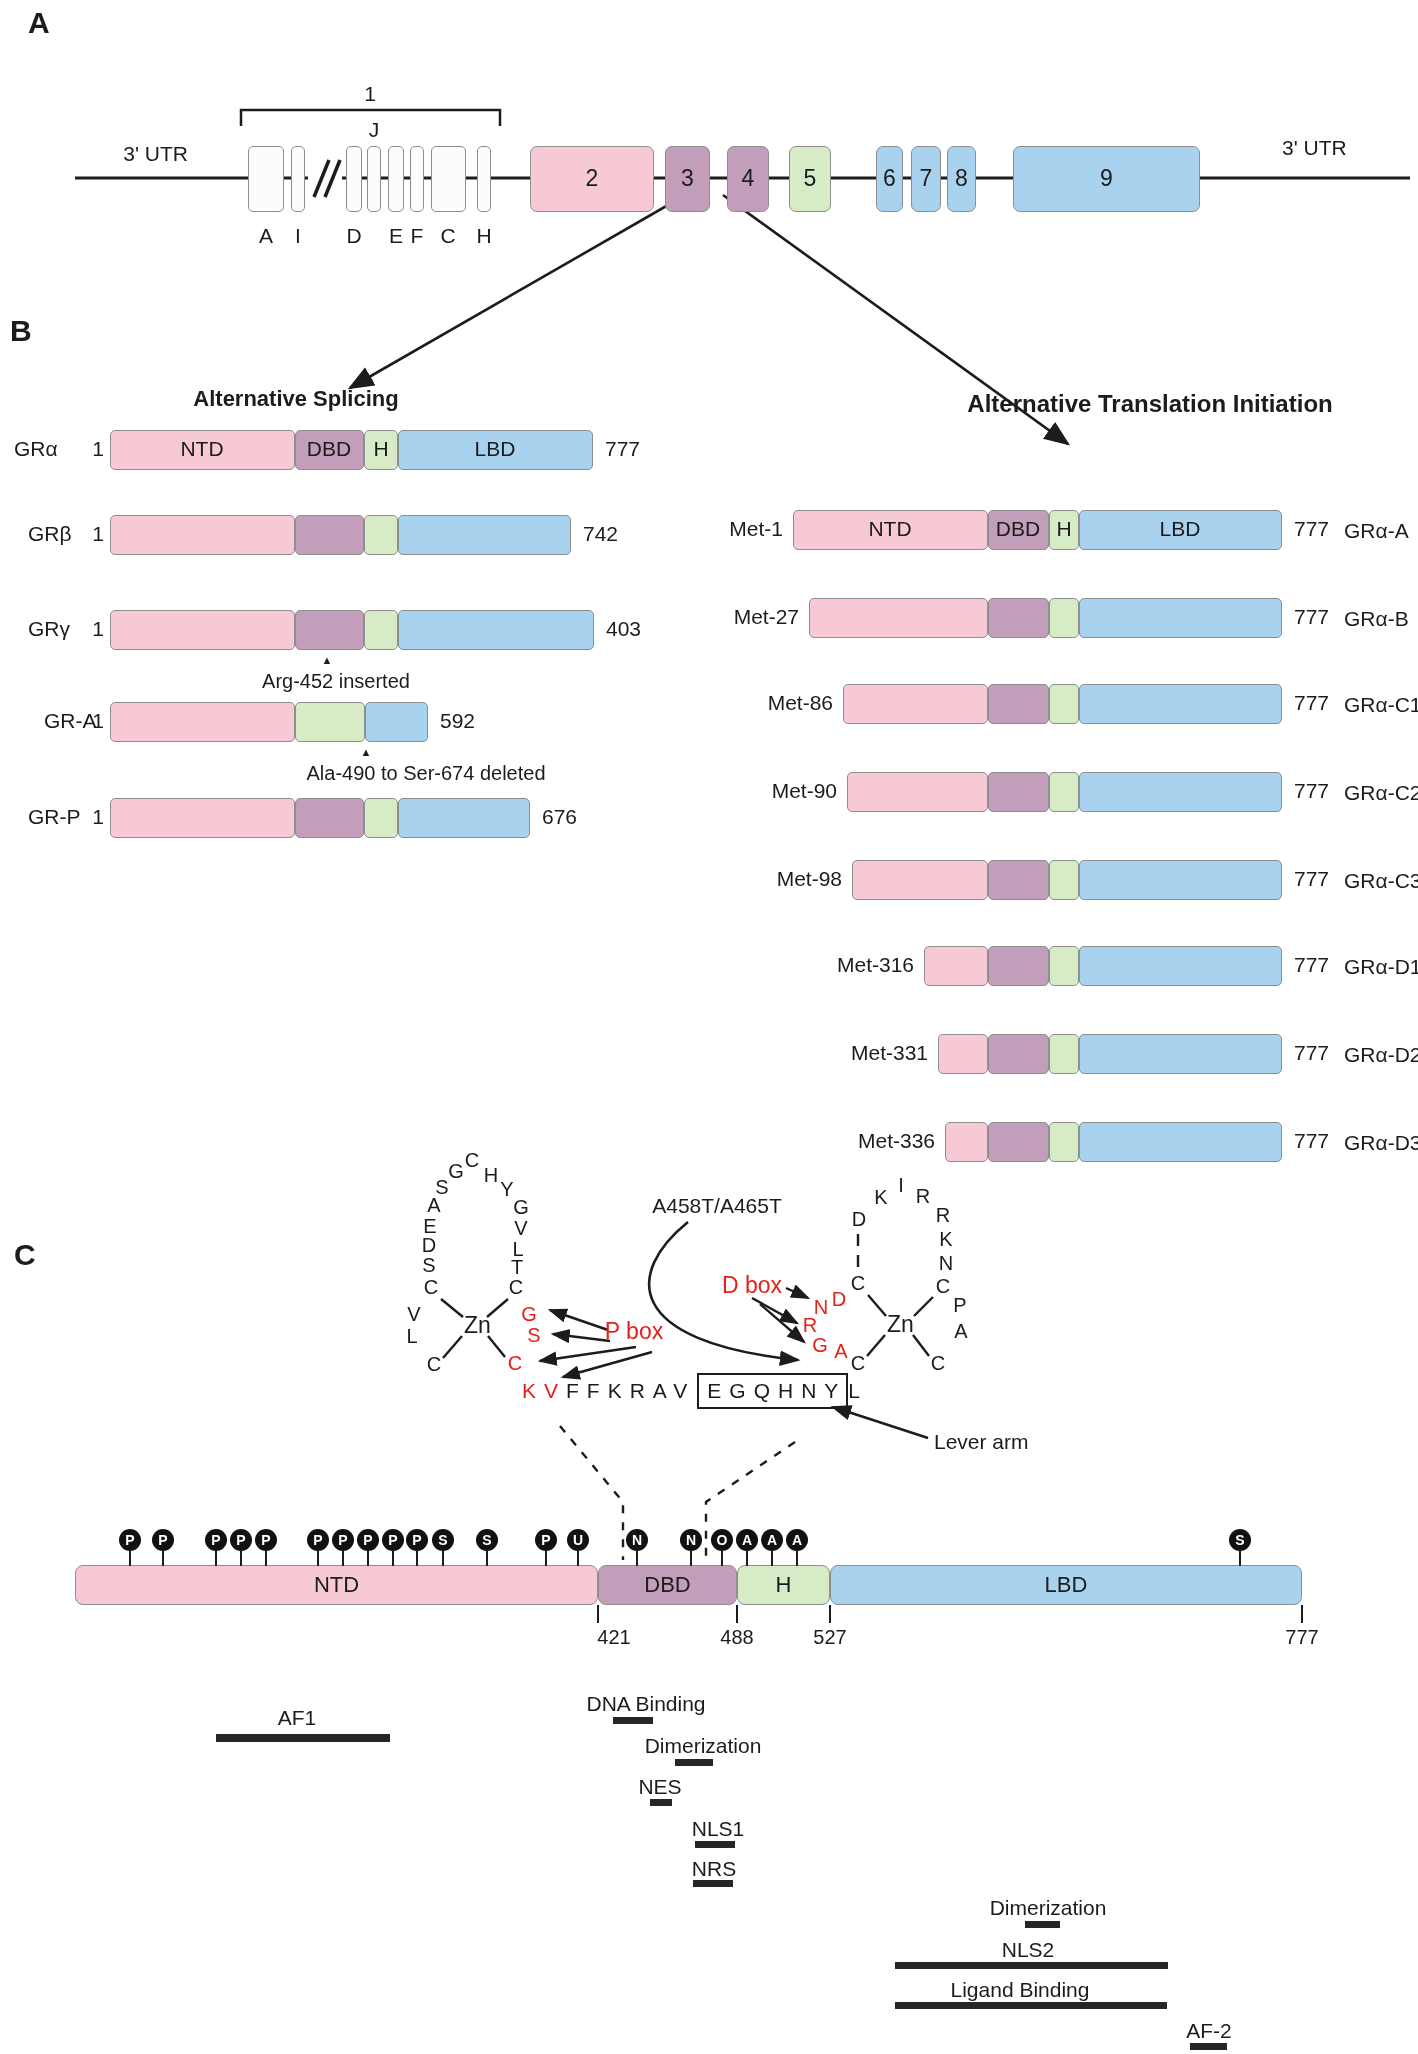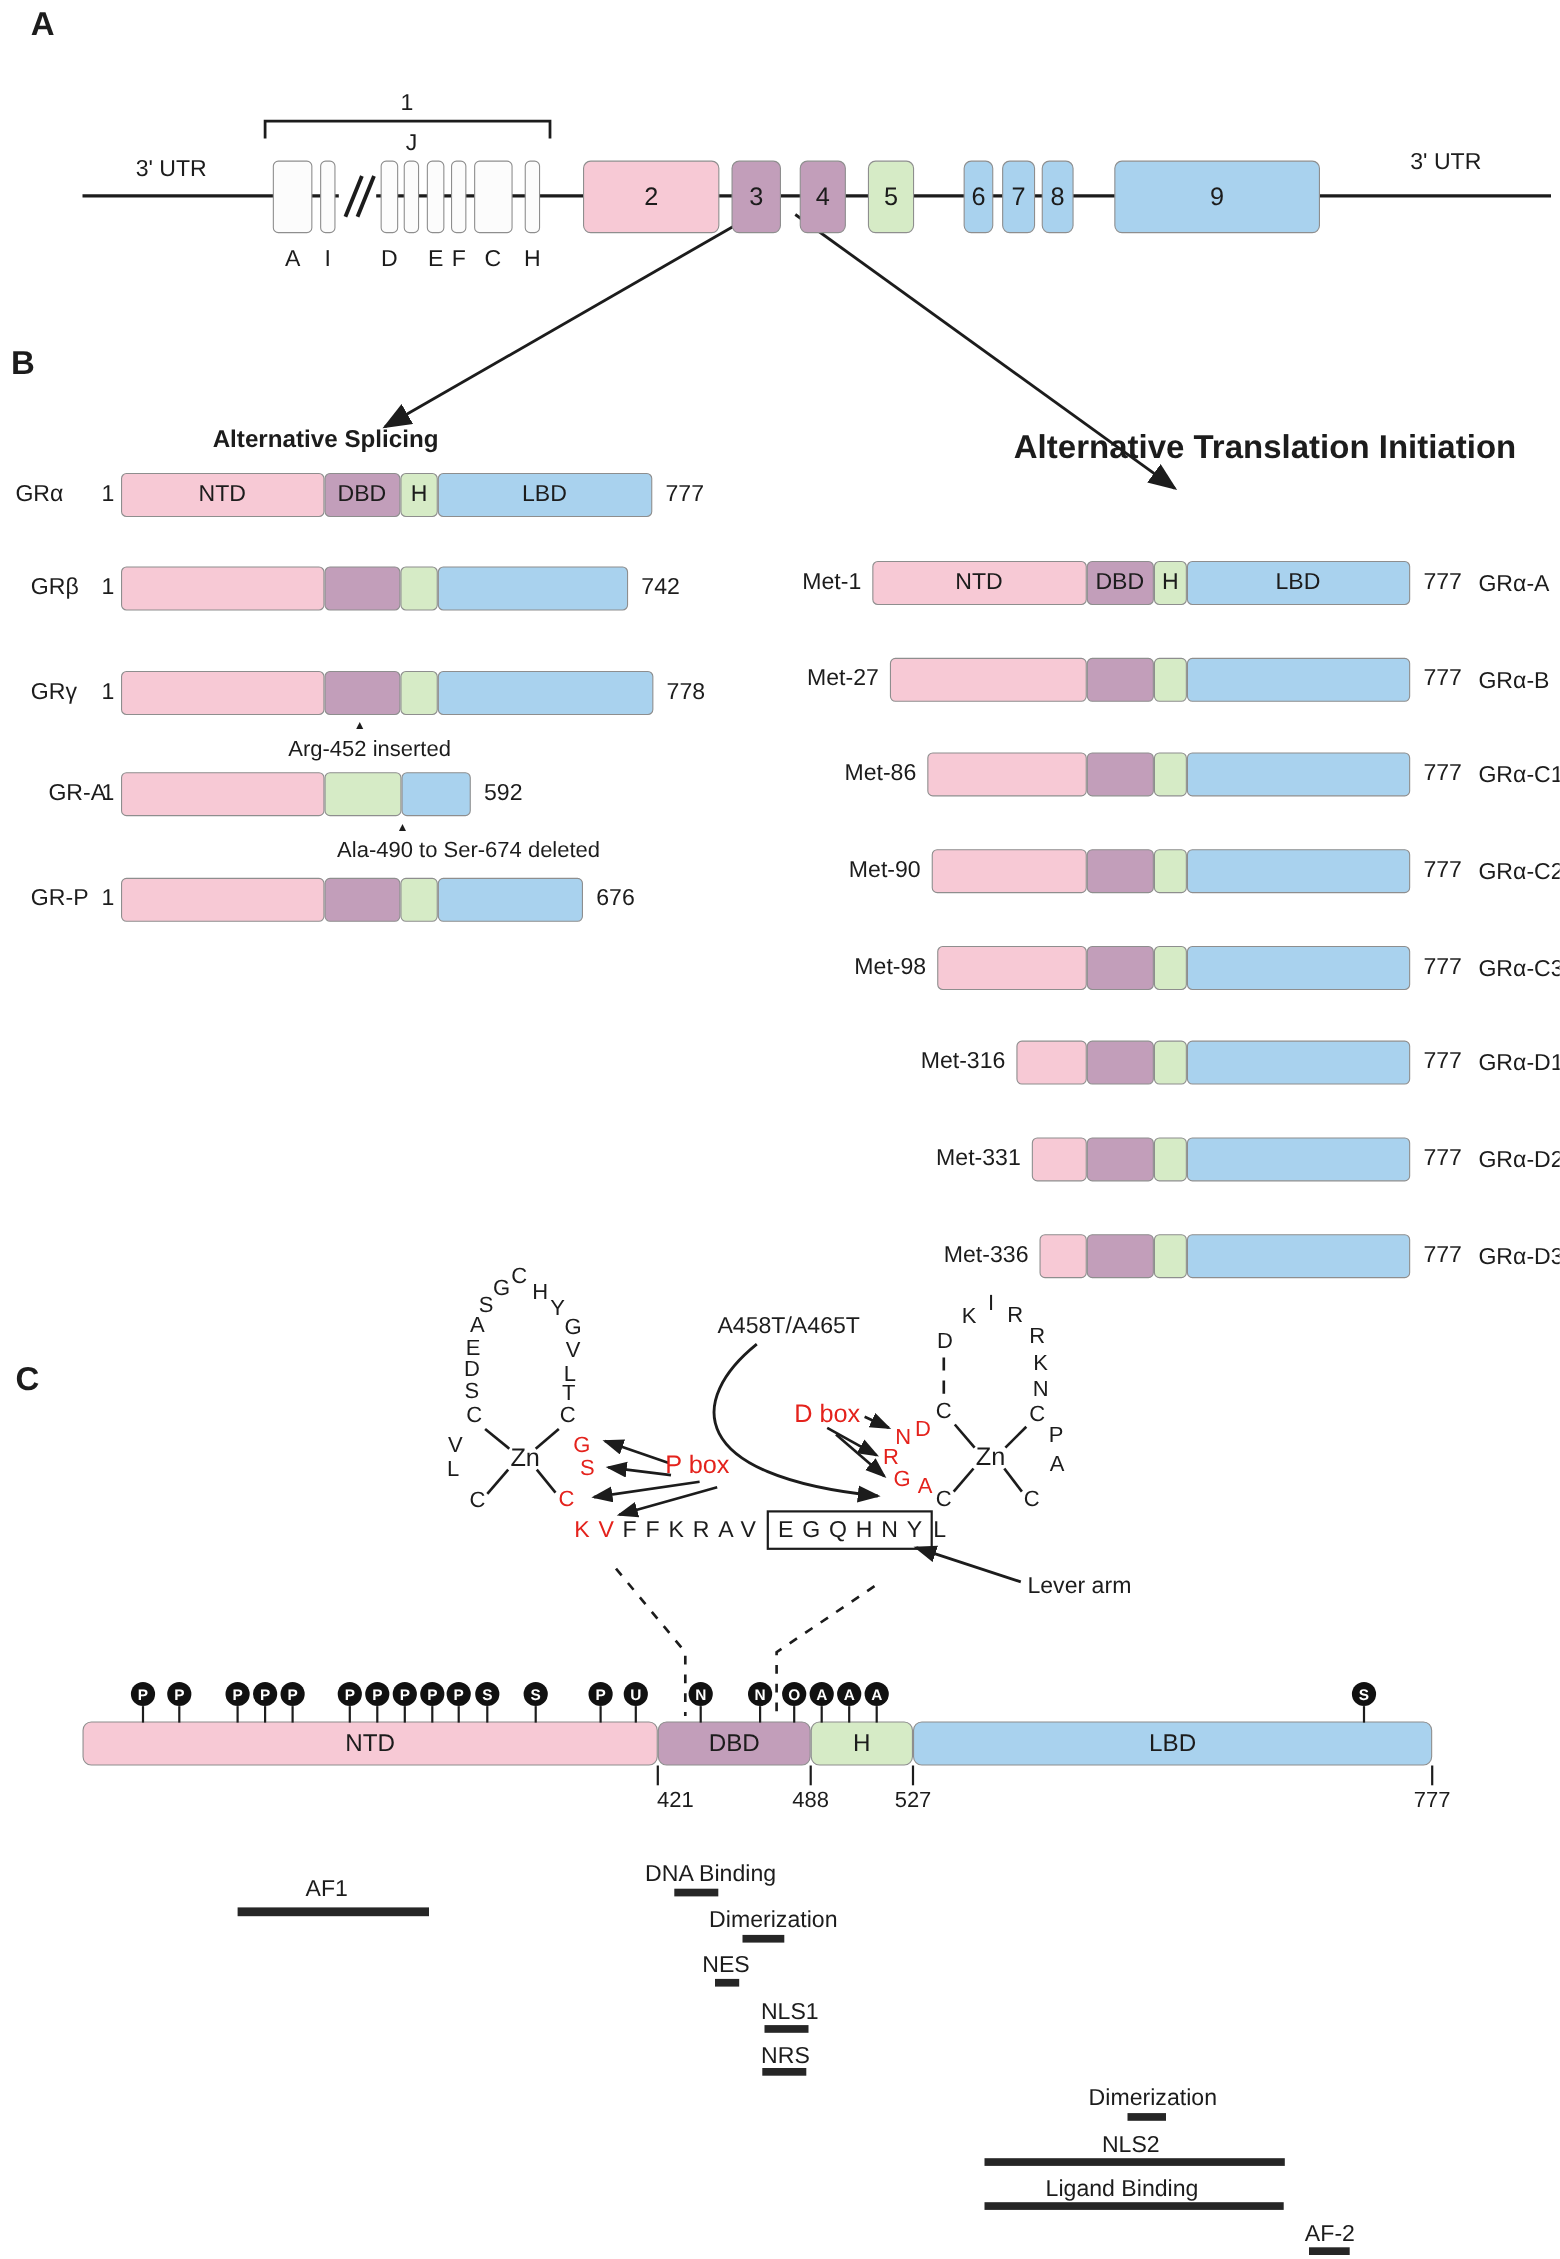--- a/index.html
+++ b/index.html
@@ -84,21 +84,21 @@
       <polyline points="795,1442 706,1502 706,1560"></polyline>
     </g>
   </svg>
 
   <div class="t b" style="left:28px;top:6px;font-size:30px">A</div>
   <div class="t" style="left:88px;top:142px;width:100px;text-align:right;font-size:21px">3' UTR</div>
   <div class="t" style="left:1282px;top:136px;font-size:21px">3' UTR</div>
   <div class="t c" style="left:370px;top:82px;font-size:21px">1</div>
   <div class="t c" style="left:374px;top:118px;font-size:21px">J</div>
   <div class="t b c" style="left:296px;top:386px;font-size:22px">Alternative Splicing</div>
-  <div class="t b c" style="left:1150px;top:390px;font-size:30px">Alternative Translation Initiation</div>
+  <div class="t b c" style="left:1150px;top:390px;font-size:24px">Alternative Translation Initiation</div>
   <div class="t b" style="left:10px;top:314px;font-size:30px">B</div>
   <div class="t b" style="left:14px;top:1238px;font-size:30px">C</div>
 
   <div class="t" style="left:464px;top:1312px;font-size:23px">Zn</div>
   <div class="t" style="left:887px;top:1311px;font-size:23px">Zn</div>
   <div class="t red c" style="left:634px;top:1318px;font-size:23px">P box</div>
   <div class="t red c" style="left:752px;top:1272px;font-size:23px">D box</div>
   <div class="t c" style="left:717px;top:1194px;font-size:21px">A458T/A465T</div>
   <div class="t" style="left:934px;top:1430px;font-size:21px">Lever arm</div>
 
@@ -148,21 +148,21 @@
     <div class="seg" style="left: 295px; top: 515px; width: 69px; height: 40px; background: rgb(194, 158, 186);"></div>
     <div class="seg" style="left: 364px; top: 515px; width: 34px; height: 40px; background: rgb(214, 235, 198);"></div>
     <div class="seg" style="left: 398px; top: 515px; width: 173px; height: 40px; background: rgb(169, 210, 238);"></div>
     <div class="t " style="left: 583px; top: 522px; font-size: 21px;">742</div>
     <div class="t " style="left: 28px; top: 617px; font-size: 21px;">GRγ</div>
     <div class="t " style="left: 84px; top: 617px; width: 20px; text-align: right; font-size: 21px;">1</div>
     <div class="seg" style="left: 110px; top: 610px; width: 185px; height: 40px; background: rgb(247, 201, 213);"></div>
     <div class="seg" style="left: 295px; top: 610px; width: 69px; height: 40px; background: rgb(194, 158, 186);"></div>
     <div class="seg" style="left: 364px; top: 610px; width: 34px; height: 40px; background: rgb(214, 235, 198);"></div>
     <div class="seg" style="left: 398px; top: 610px; width: 196px; height: 40px; background: rgb(169, 210, 238);"></div>
-    <div class="t " style="left: 606px; top: 617px; font-size: 21px;">778</div>
+    <div class="t " style="left: 606px; top: 617px; font-size: 21px;">403</div>
     <div class="tri" style="left: 327px; top: 654px;">▲</div>
     <div class="t c" style="left: 336px; top: 670px; font-size: 20px;">Arg-452 inserted</div>
     <div class="t " style="left: 44px; top: 709px; font-size: 21px;">GR-A</div>
     <div class="t " style="left: 84px; top: 709px; width: 20px; text-align: right; font-size: 21px;">1</div>
     <div class="seg" style="left: 110px; top: 702px; width: 185px; height: 40px; background: rgb(247, 201, 213);"></div>
     <div class="seg" style="left: 295px; top: 702px; width: 70px; height: 40px; background: rgb(214, 235, 198);"></div>
     <div class="seg" style="left: 365px; top: 702px; width: 63px; height: 40px; background: rgb(169, 210, 238);"></div>
     <div class="t " style="left: 440px; top: 709px; font-size: 21px;">592</div>
     <div class="tri" style="left: 366px; top: 746px;">▲</div>
     <div class="t c" style="left: 426px; top: 762px; font-size: 20px;">Ala-490 to Ser-674 deleted</div>

